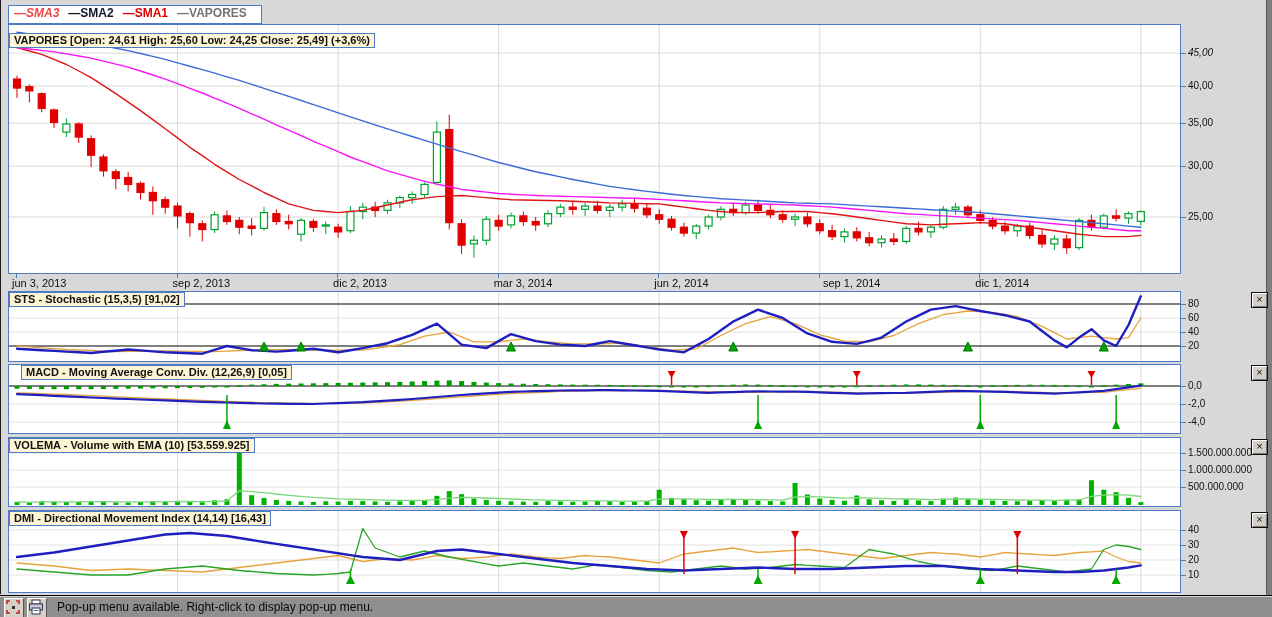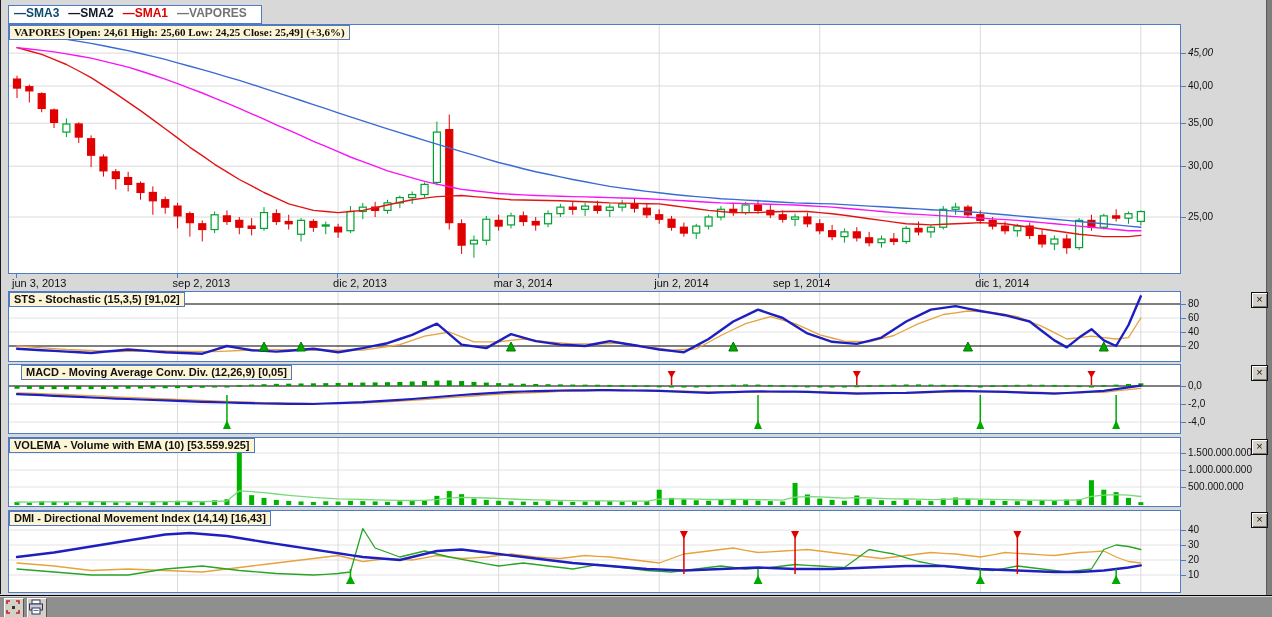--- a/index.html
+++ b/index.html
@@ -27,21 +27,21 @@
             border:1px solid #fff;border-right-color:#555;border-bottom-color:#555;}
   #status-text{position:absolute;left:57px;top:0;height:22px;line-height:22px;font-size:12px;color:#0a0a0a;}
   svg{position:absolute;left:0;top:0;}
 </style>
 </head>
 <body>
 
 <div class="abs" id="left-edge"></div>
 <div class="abs" id="right-strip"></div>
 
-<div class="abs" id="legend-box"><span class="legend-item" style="color: #0c4a6e;">—SMA3</span><span class="legend-item" style="color: #0f172a;">—SMA2</span><span class="legend-item" style="color: rgb(224, 0, 0);">—SMA1</span><span class="legend-item" style="color: #737373;">—VAPORES</span></div>
+<div class="abs" id="legend-box"><span class="legend-item" style="color: #ef4444; font-style: italic;">—SMA3</span><span class="legend-item" style="color: #0f172a;">—SMA2</span><span class="legend-item" style="color: rgb(224, 0, 0);">—SMA1</span><span class="legend-item" style="color: #737373;">—VAPORES</span></div>
 
 <div class="panel" id="main-panel" style="top:24px;height:250px;">
     <svg width="1171" height="248">
       <line x1="0" x2="1171" y1="28.11505172367751" y2="28.11505172367751" stroke="#dadada"></line>
       <line x1="0" x2="1171" y1="60.95497113489628" y2="60.95497113489628" stroke="#dadada"></line>
       <line x1="0" x2="1171" y1="98.18580109457122" y2="98.18580109457122" stroke="#dadada"></line>
       <line x1="0" x2="1171" y1="141.16564003742485" y2="141.16564003742485" stroke="#dadada"></line>
       <line x1="0" x2="1171" y1="192" y2="192" stroke="#dadada"></line>
       <line x1="168.54999999999998" x2="168.54999999999998" y1="0" y2="248" stroke="#dadada"></line>
       <line x1="329.09999999999997" x2="329.09999999999997" y1="0" y2="248" stroke="#dadada"></line>
@@ -232,35 +232,35 @@
       <rect x="1103.6499999999999" y="190.88695637662167" width="7" height="2.2305483553637373" fill="#e00000" stroke="#e00000" stroke-width="1.2"></rect>
       <line x1="1119.5" x2="1119.5" y1="186.47868972884893" y2="198.77321705798386" stroke="#00a12f" stroke-width="1"></line>
       <rect x="1116" y="188.67411097257303" width="7" height="4.443393759412373" fill="#ffffff" stroke="#00a12f" stroke-width="1.2"></rect>
       <line x1="1131.85" x2="1131.85" y1="185.38742783724072" y2="200.4925466010708" stroke="#00a12f" stroke-width="1"></line>
       <rect x="1128.35" y="186.58805119617844" width="7" height="9.795778374070494" fill="#ffffff" stroke="#00a12f" stroke-width="1.2"></rect>
       <polyline points="8.0,22.6 20.4,26.0 32.7,29.4 45.0,34.4 57.4,39.5 69.8,46.0 82.1,52.7 94.5,60.6 106.8,68.7 119.1,77.1 131.5,85.7 143.8,94.6 156.2,103.8 168.5,112.9 180.9,122.3 193.3,130.7 205.6,139.3 217.9,146.8 230.3,154.5 242.7,160.9 255.0,167.5 267.3,173.1 279.7,178.9 292.1,182.1 304.4,185.4 316.8,186.5 329.1,187.6 341.4,186.5 353.8,185.4 366.1,182.7 378.5,180.0 390.8,177.3 403.2,174.7 415.6,173.1 427.9,171.6 440.3,171.1 452.6,170.5 464.9,171.6 477.3,172.6 489.6,173.7 502.0,174.7 514.3,175.0 526.7,175.2 539.0,175.5 551.4,175.8 563.8,176.3 576.1,176.8 588.4,177.3 600.8,177.9 613.1,178.1 625.5,178.4 637.9,178.7 650.2,178.9 662.5,180.5 674.9,182.1 687.3,183.8 699.6,185.4 711.9,186.5 724.3,187.6 736.6,187.6 749.0,187.6 761.4,187.0 773.7,186.5 786.0,186.5 798.4,186.5 810.8,187.6 823.1,188.7 835.4,190.3 847.8,192.0 860.1,193.7 872.5,195.4 884.9,197.1 897.2,198.8 909.5,199.3 921.9,199.9 934.3,199.3 946.6,198.8 958.9,198.2 971.3,197.6 983.6,198.2 996.0,198.8 1008.4,200.5 1020.7,202.2 1033.0,204.0 1045.4,205.7 1057.8,207.5 1070.1,209.3 1082.5,210.4 1094.8,211.6 1107.1,211.6 1119.5,211.6 1131.8,210.4" fill="none" stroke="#e01414" stroke-width="1.4" stroke-linejoin="round" stroke-linecap="round"></polyline>
       <polyline points="8.0,22.6 20.4,24.0 32.7,25.4 45.0,26.9 57.4,28.9 69.8,31.0 82.1,33.1 94.5,36.1 106.8,39.1 119.1,42.1 131.5,46.0 143.8,50.0 156.2,54.1 168.5,58.6 180.9,63.3 193.3,68.0 205.6,73.1 217.9,78.2 230.3,83.4 242.7,88.8 255.0,94.2 267.3,99.8 279.7,105.2 292.1,110.7 304.4,116.3 316.8,121.4 329.1,126.7 341.4,132.0 353.8,136.6 366.1,141.2 378.5,145.9 390.8,149.3 403.2,152.9 415.6,156.4 427.9,159.1 440.3,161.7 452.6,164.4 464.9,165.8 477.3,167.1 489.6,168.5 502.0,169.2 514.3,169.9 526.7,170.5 539.0,170.9 551.4,171.2 563.8,171.6 576.1,171.9 588.4,172.3 600.8,172.6 613.1,173.0 625.5,173.3 637.9,173.7 650.2,174.4 662.5,175.1 674.9,175.8 687.3,176.5 699.6,177.2 711.9,177.9 724.3,178.2 736.6,178.6 749.0,178.9 761.4,179.3 773.7,179.6 786.0,180.0 798.4,180.7 810.8,181.4 823.1,182.1 835.4,183.2 847.8,184.3 860.1,185.4 872.5,186.5 884.9,187.6 897.2,188.7 909.5,189.4 921.9,190.1 934.3,190.9 946.6,191.6 958.9,192.4 971.3,193.1 983.6,193.9 996.0,194.6 1008.4,195.4 1020.7,196.5 1033.0,197.6 1045.4,198.8 1057.8,199.9 1070.1,201.1 1082.5,202.2 1094.8,203.4 1107.1,204.5 1119.5,205.7 1131.8,205.7" fill="none" stroke="#f714f7" stroke-width="1.4" stroke-linejoin="round" stroke-linecap="round"></polyline>
       <polyline points="8.0,7.2 20.4,9.0 32.7,10.7 45.0,12.5 57.4,14.4 69.8,16.4 82.1,18.4 94.5,20.8 106.8,23.2 119.1,25.6 131.5,28.5 143.8,31.4 156.2,34.4 168.5,37.8 180.9,41.2 193.3,44.7 205.6,48.2 217.9,51.8 230.3,55.4 242.7,59.3 255.0,63.3 267.3,67.3 279.7,71.4 292.1,75.5 304.4,79.7 316.8,83.7 329.1,87.8 341.4,91.9 353.8,95.8 366.1,99.8 378.5,103.8 390.8,107.6 403.2,111.5 415.6,115.4 427.9,119.1 440.3,122.9 452.6,126.7 464.9,130.2 477.3,133.8 489.6,137.5 502.0,140.5 514.3,143.7 526.7,146.8 539.0,149.3 551.4,151.9 563.8,154.5 576.1,156.8 588.4,159.1 600.8,161.4 613.1,163.1 625.5,164.8 637.9,166.4 650.2,167.8 662.5,169.2 674.9,170.5 687.3,171.6 699.6,172.6 711.9,173.7 724.3,174.4 736.6,175.1 749.0,175.8 761.4,176.5 773.7,177.2 786.0,177.9 798.4,178.2 810.8,178.6 823.1,178.9 835.4,179.6 847.8,180.4 860.1,181.1 872.5,181.8 884.9,182.5 897.2,183.2 909.5,183.9 921.9,184.7 934.3,185.4 946.6,186.1 958.9,186.8 971.3,187.6 983.6,188.7 996.0,189.8 1008.4,190.9 1020.7,192.0 1033.0,193.1 1045.4,194.2 1057.8,195.4 1070.1,196.5 1082.5,197.6 1094.8,198.8 1107.1,199.9 1119.5,201.1 1131.8,202.2" fill="none" stroke="#3a6ad4" stroke-width="1.4" stroke-linejoin="round" stroke-linecap="round"></polyline>
     </svg>
   </div>
-<div class="hdr" style="left:9px;top:25px;font-family:Liberation Serif, serif;">VAPORES [Open: 24,61  High: 25,60  Low: 24,25  Close: 25,49] (+3,6%)</div>
+<div class="hdr" style="left:9px;top:33px;">VAPORES [Open: 24,61  High: 25,60  Low: 24,25  Close: 25,49] (+3,6%)</div>
 
 <div id="xaxis-strip">
     <div class="xtick abs" style="left: 16px;"></div>
     <div class="xlab" style="left: 12px;">jun 3, 2013</div>
     <div class="xtick abs" style="left: 176.55px;"></div>
     <div class="xlab" style="left: 172.55px;">sep 2, 2013</div>
     <div class="xtick abs" style="left: 337.1px;"></div>
     <div class="xlab" style="left: 333.1px;">dic 2, 2013</div>
     <div class="xtick abs" style="left: 497.65px;"></div>
     <div class="xlab" style="left: 493.65px;">mar 3, 2014</div>
     <div class="xtick abs" style="left: 658.2px;"></div>
     <div class="xlab" style="left: 654.2px;">jun 2, 2014</div>
     <div class="xtick abs" style="left: 818.75px;"></div>
-    <div class="xlab" style="left: 773px;">sep 1, 2014</div>
+    <div class="xlab" style="left: 823px;">sep 1, 2014</div>
     <div class="xtick abs" style="left: 979.3px;"></div>
     <div class="xlab" style="left: 975.3px;">dic 1, 2014</div>
   </div>
 
 <div class="panel" id="sts-panel" style="top:291px;height:71px;">
     <svg width="1171" height="69">
       <line x1="0" x2="1171" y1="26" y2="26" stroke="#e2e2e2"></line>
       <line x1="0" x2="1171" y1="40" y2="40" stroke="#e2e2e2"></line>
       <line x1="168.54999999999998" x2="168.54999999999998" y1="0" y2="69" stroke="#dadada"></line>
       <line x1="329.09999999999997" x2="329.09999999999997" y1="0" y2="69" stroke="#dadada"></line>
@@ -604,13 +604,14 @@
     </svg>
   </span>
   <span class="tool-btn" style="left:27px;">
     <svg width="16" height="16" style="left:0;top:0;">
       <rect x="4" y="1" width="8" height="4" fill="#fff" stroke="#335" stroke-width="1"></rect>
       <rect x="1.5" y="5" width="13" height="6" fill="#c8ccd8" stroke="#335" stroke-width="1"></rect>
       <rect x="4" y="9" width="8" height="6" fill="#fff" stroke="#335" stroke-width="1"></rect>
       <line x1="5.5" y1="11.5" x2="10.5" y2="11.5" stroke="#47a" stroke-width="1"></line>
     </svg>
   </span>
+  <span id="status-text">Pop-up menu available. Right-click to display pop-up menu.</span>
 </div>
 
 </body></html>

